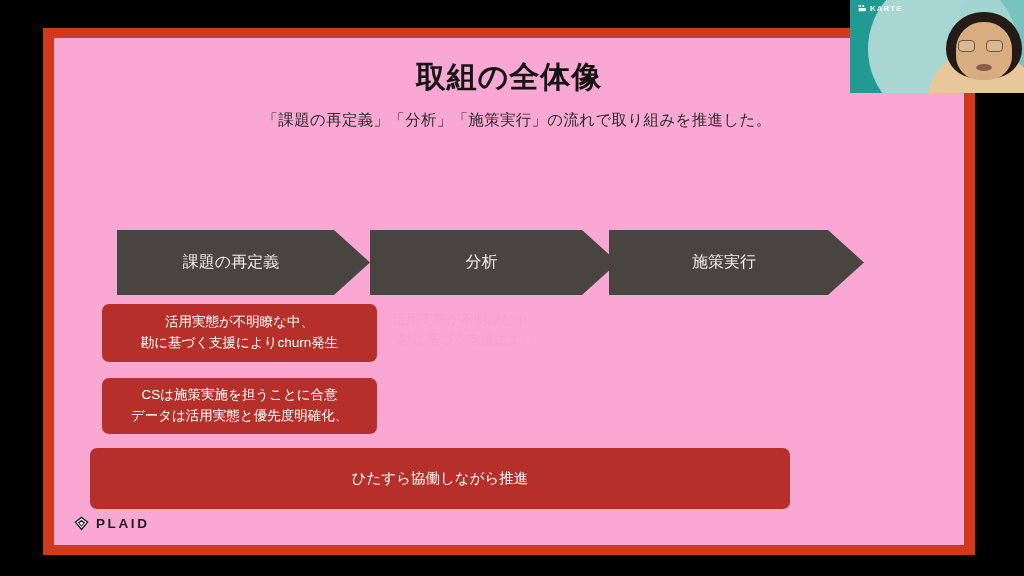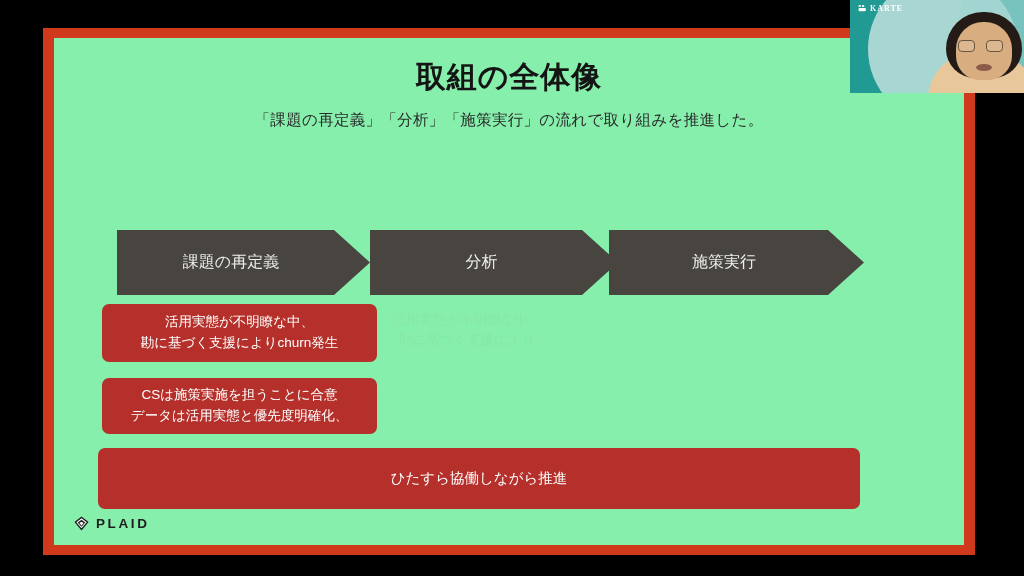--- a/index.html
+++ b/index.html
@@ -27,40 +27,40 @@
     width: 932px;
     height: 527px;
     background: #d1391c;
     padding: 10px 11px 10px 11px;
   }
 
   #slide-canvas {
     position: relative;
     width: 100%;
     height: 100%;
-    background: #86efac;
+    background: #f9a8d4;
     overflow: hidden;
   }
 
   
   #slide-title {
     position: absolute;
     left: 0;
     top: 19px;
     width: 100%;
     text-align: center;
     font-size: 30px;
     font-weight: bold;
     color: #141414;
     letter-spacing: 1px;
   }
 
   #slide-subtitle {
     position: absolute;
-    left: 0;
+    left: 8px;
     top: 72px;
     width: 100%;
     text-align: center;
     font-size: 15.5px;
     color: #2b2b2b;
     letter-spacing: 0.3px;
   }
 
   
   #arrow-row {
@@ -112,23 +112,23 @@
   }
 
   #red-box-2 {
     left: 48px;
     top: 340px;
     width: 275px;
     height: 56px;
   }
 
   #red-bar-bottom {
-    left: 44px;
+    left: 36px;
     top: 410px;
-    width: 762px;
+    width: 700px;
     height: 61px;
     font-size: 14.5px;
   }
 
   .red-box .line { display: block; white-space: nowrap; }
 
   
   #ghost-text {
     position: absolute;
     left: 338px;
@@ -166,21 +166,20 @@
 
   
   #webcam {
     position: absolute;
     right: 0;
     top: 0;
     width: 174px;
     height: 93px;
     overflow: hidden;
     background: #7f1d1d;
-    font-family: Liberation Serif, serif;
   }
 
   #webcam-bg {
     position: absolute;
     inset: 0;
     background: #219a93;
   }
 
   #webcam-blob {
     position: absolute;

